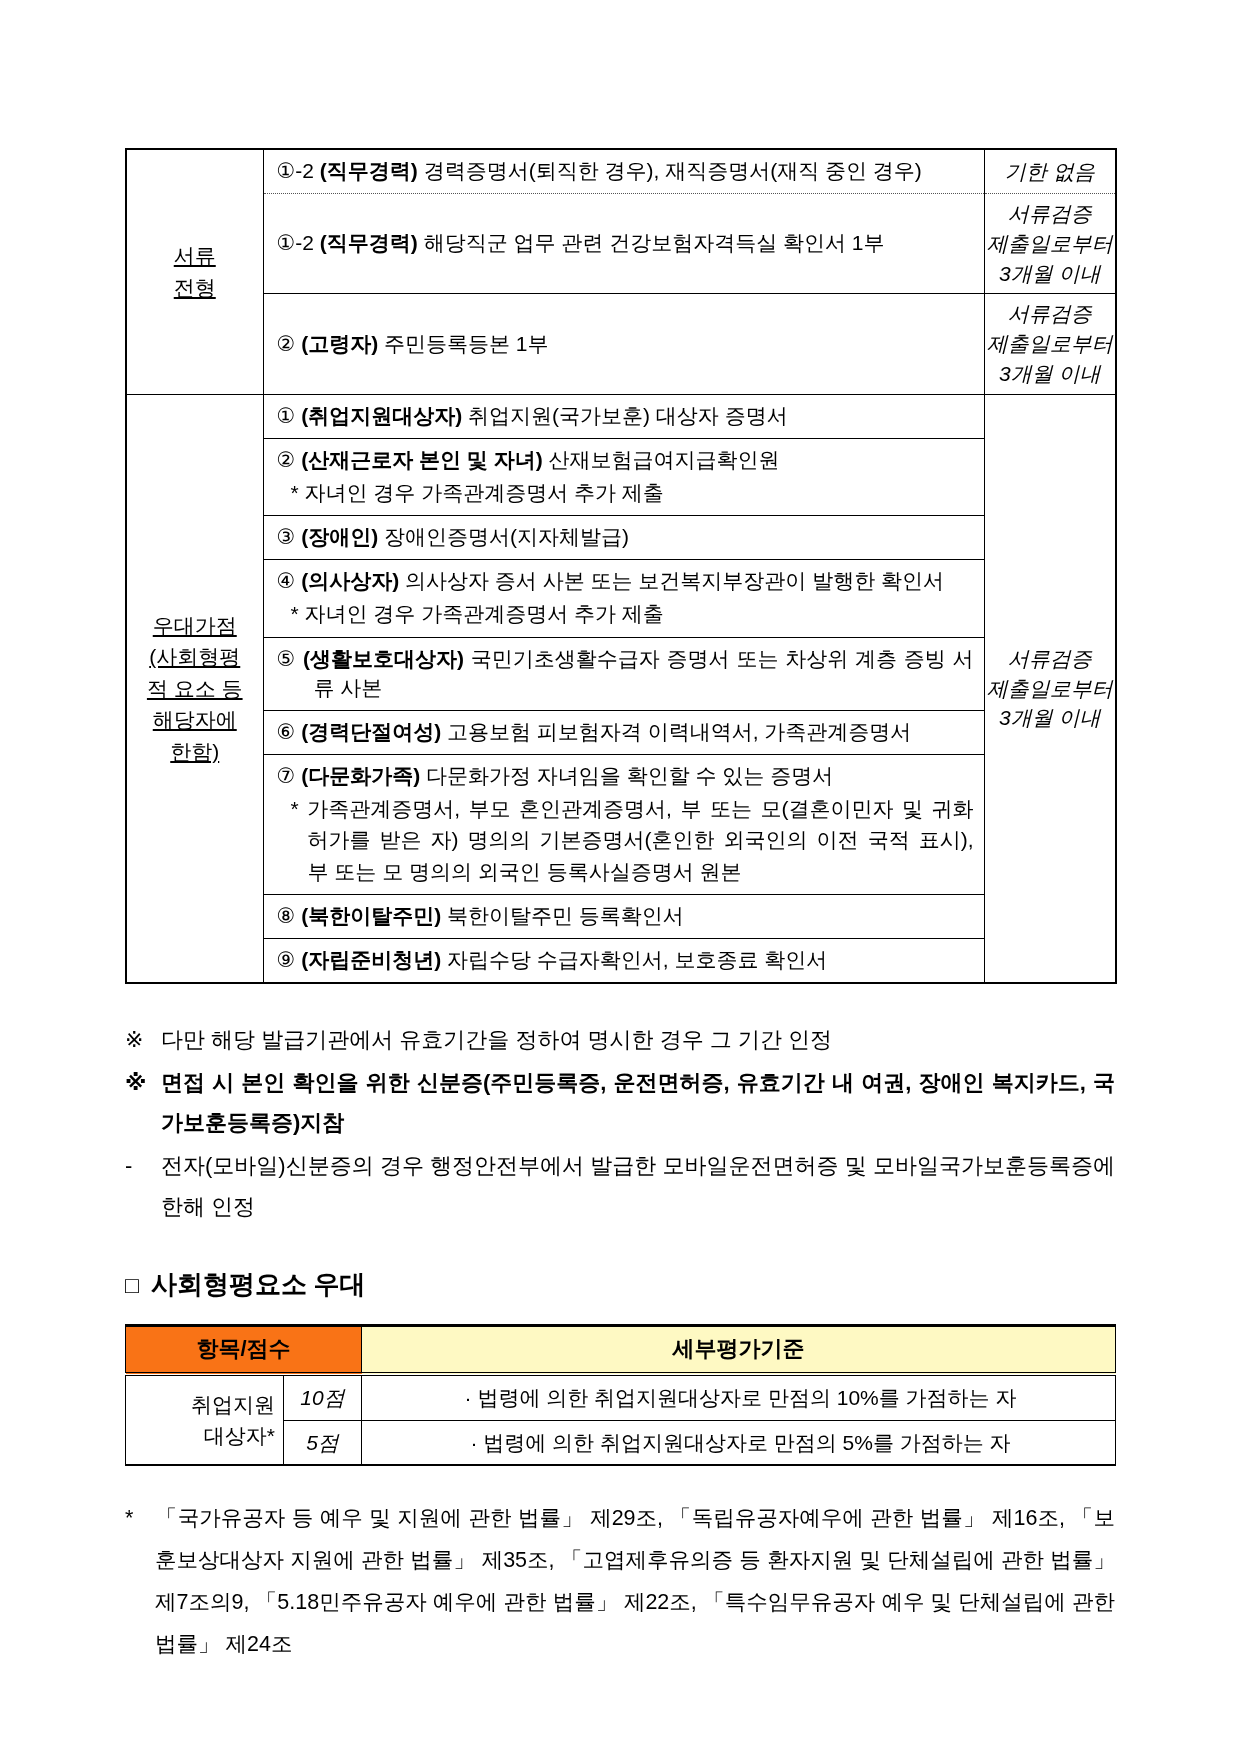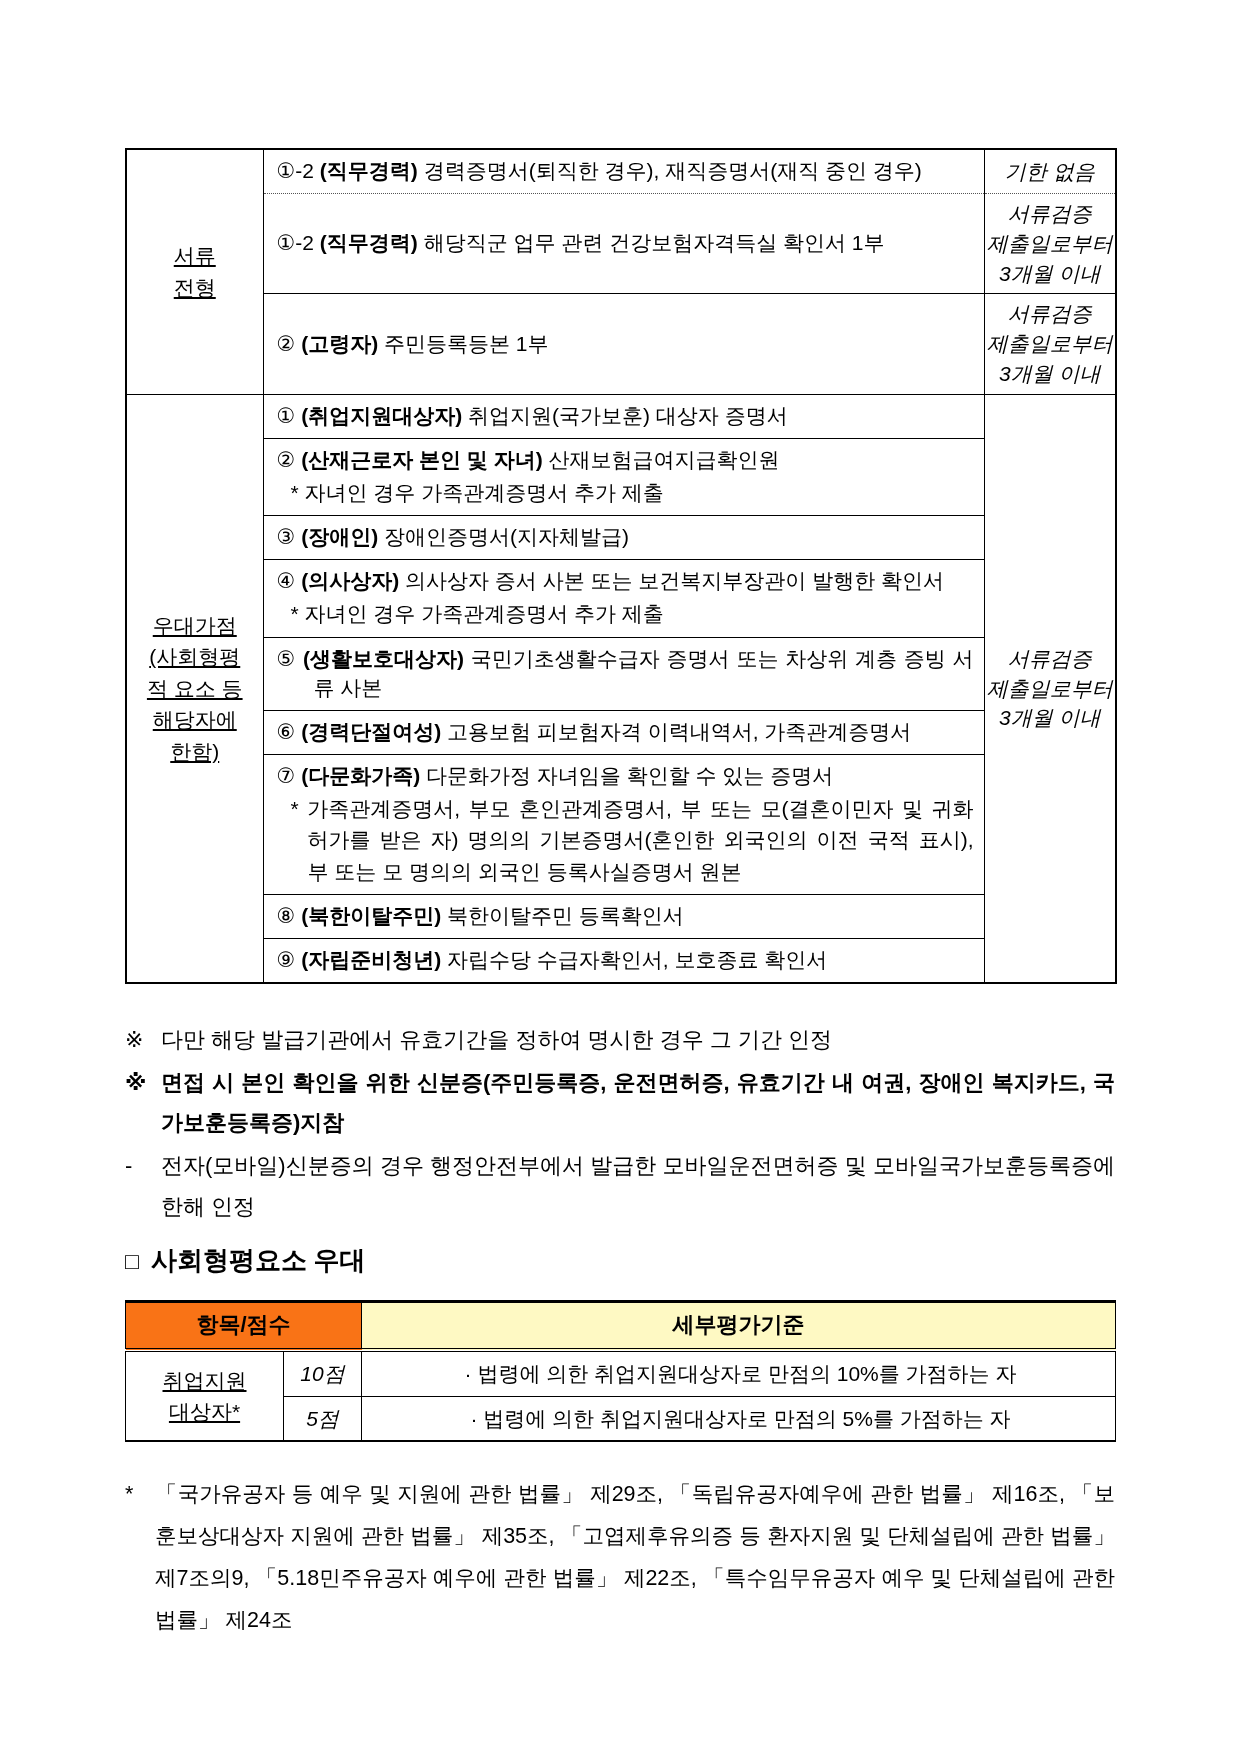--- a/index.html
+++ b/index.html
@@ -28,39 +28,39 @@
   .t1 td.botdot { border-bottom:1px dotted #555; }
 
   
   .notes { margin-top:36px; font-size:22px; line-height:1.85; }
   .note { margin:2px 0; padding-left:36px; text-indent:-36px; text-align:justify; }
   .note .mk { display:inline-block; width:36px; text-indent:0; }
   .note.bold { font-weight:bold; }
 
   
   .heading {
-    margin-top:16px; font-size:26px; font-weight:bold;
+    margin-top:40px; font-size:26px; font-weight:bold;
     font-family:"Liberation Serif","DejaVu Serif",serif;
   }
   .heading .mk { font-size:23px; margin-right:12px; font-weight:normal; }
 
   
   table.t2 {
     border-collapse:collapse; table-layout:fixed;
     width:990px; font-size:21px; line-height:1.4;
     margin-top:22px;
     border-top:3px solid #000; border-bottom:2px solid #000;
   }
   .t2 th, .t2 td { border:1px solid #000; }
   .t2 th {
     border-bottom:4px double #000;
     font-size:22px; font-weight:bold; padding:7px 0;
   }
   .t2 td { padding:7px 8px; }
-  .t2 .cat { text-align:center; white-space:pre-line; line-height:1.5;text-decoration:underline; }
+  .t2 .cat { text-align:right; white-space:pre-line; line-height:1.5; }
   .t2 .score { text-align:center;font-style:italic; }
   .t2 .crit { text-align:center; padding-left:12px; }
 
   
   .footnote {
     margin-top:32px; font-size:21.5px; line-height:1.95;
     padding-left:30px; text-indent:-30px; text-align:justify;
   }
   .footnote .mk { display:inline-block; width:30px; text-indent:0; }
 </style>

